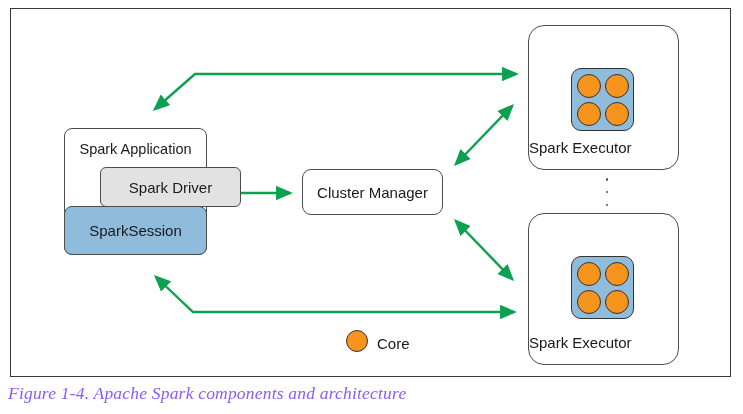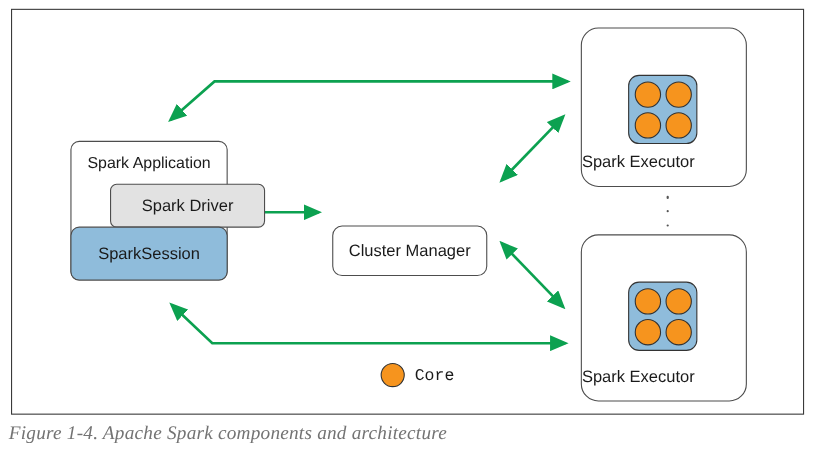--- a/index.html
+++ b/index.html
@@ -73,21 +73,20 @@
   .session-box {
     left: 64px; top: 206px;
     width: 143px; height: 49px;
     border-radius: 8px;
     background: var(--panel-blue);
   }
   .cm-box {
     left: 302px; top: 169px;
     width: 141px; height: 46px;
     border-radius: 9px;
-    margin-top: 36px;
   }
   .executor {
     position: absolute;
     left: 528px;
     width: 151px;
     border: 1.4px solid var(--border-dark);
     border-radius: 16px;
     background: #fff;
   }
   .executor.top { top: 25px; height: 145px; }
@@ -131,38 +130,37 @@
   }
   .ellipsis i {
     width: 2.5px; height: 2.5px;
     border-radius: 50%;
     background: #555;
   }
   .legend {
     position: absolute;
     left: 346px; top: 330px;
     display: flex;
-    align-items: center;
+    align-items: flex-end;
     gap: 9px;
-    font-family: Liberation Mono, monospace;
   }
   .legend-core {
     width: 22px; height: 22px;
     border-radius: 50%;
     background: var(--core-orange);
     border: 1.5px solid #333;
   }
   .legend-label { font-size: 15px; }
   .caption {
     position: absolute;
     left: 8px; top: 383px;
     font-family: "Liberation Serif", serif;
     font-style: italic;
     font-size: 17.5px;
-    color: #737373;
+    color: #8b5cf6;
     letter-spacing: 0.2px;
   }
 </style>
 </head>
 <body>
 
 <div class="stage">
 
   <div class="frame"></div>
 

